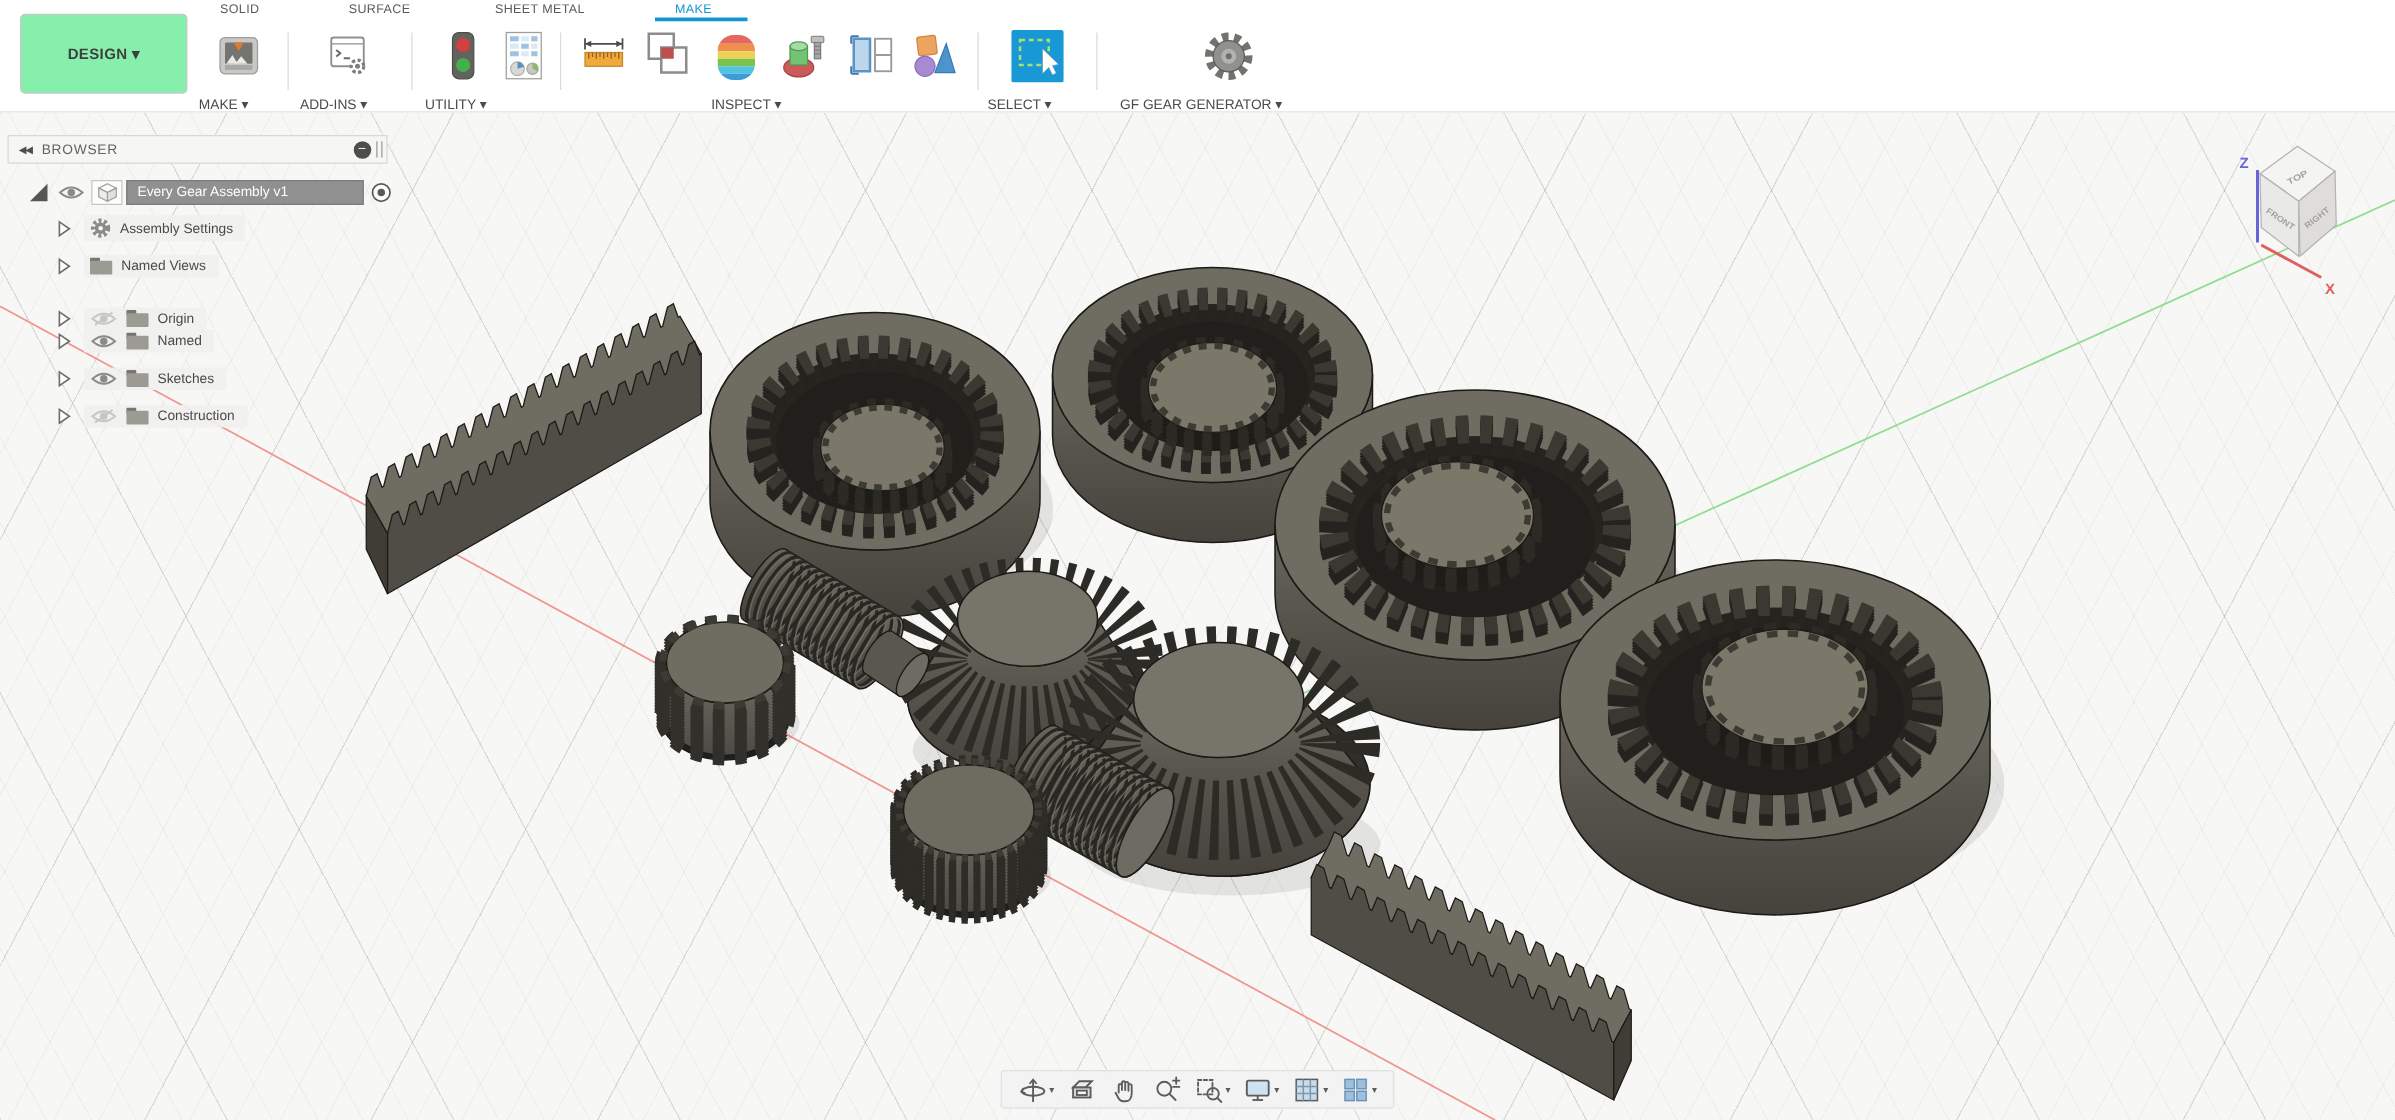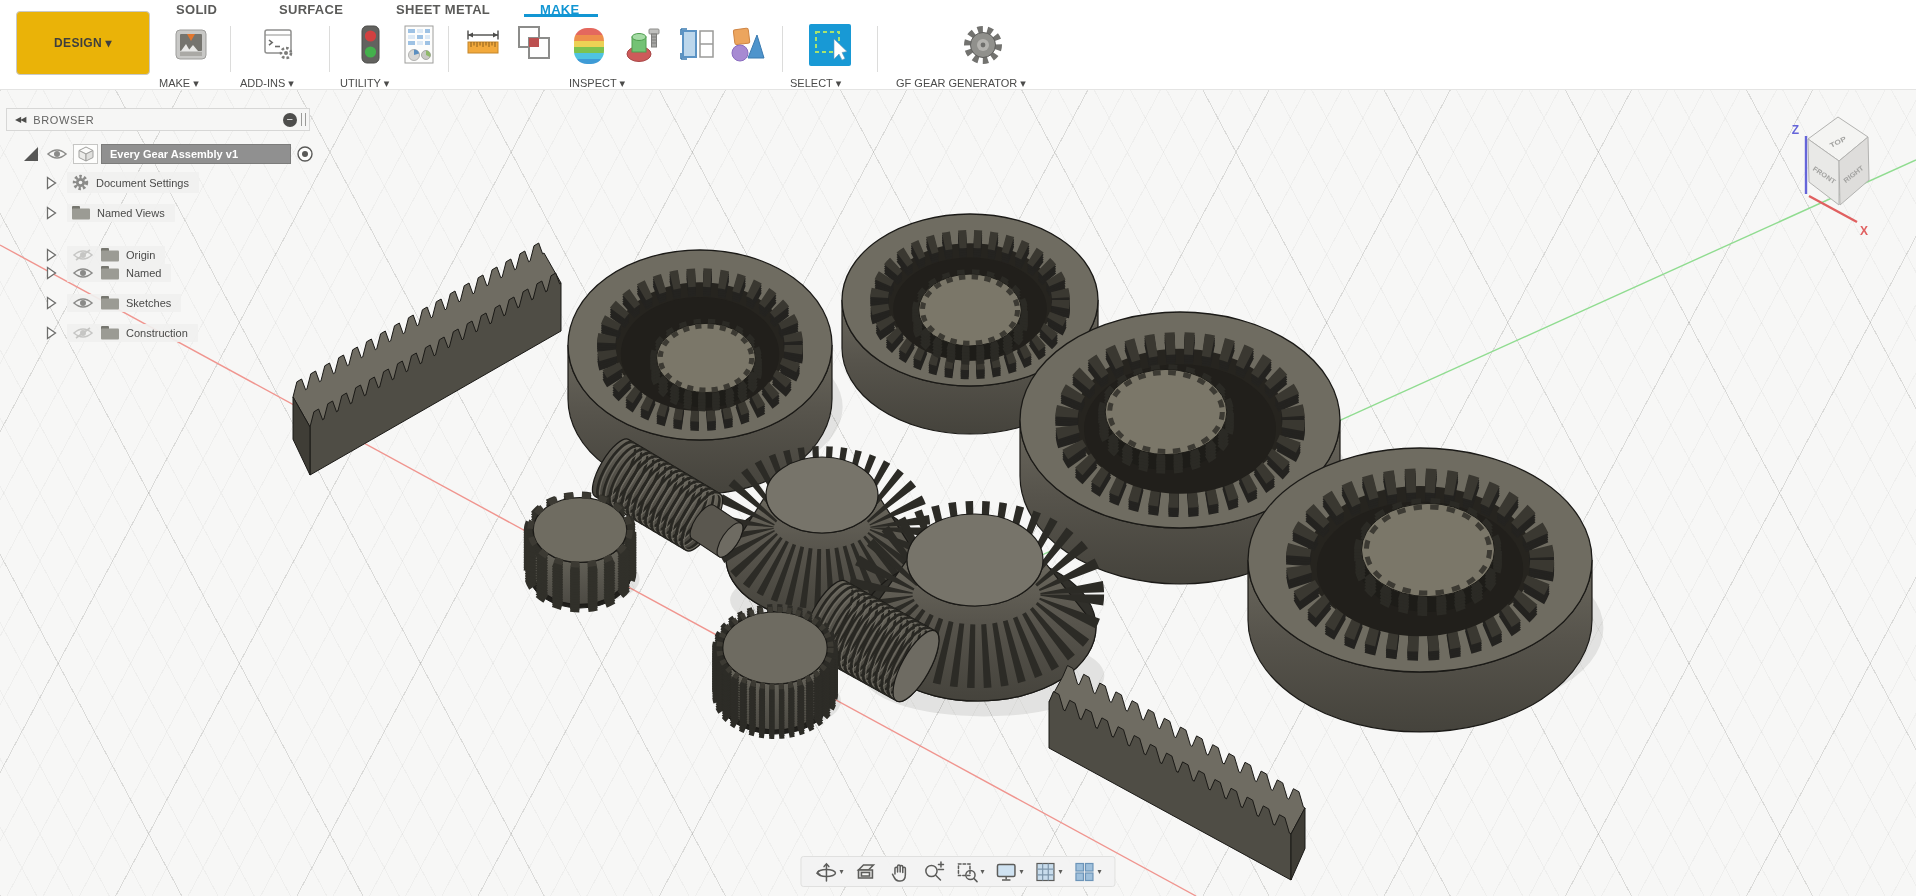--- a/index.html
+++ b/index.html
@@ -1,24 +1,24 @@
 <!DOCTYPE html>
 <html><head>
 <meta charset="utf-8">
 <style>
   *{box-sizing:border-box;margin:0;padding:0}
   html,body{width:1916px;height:896px;overflow:hidden;font-family:"Liberation Sans",sans-serif;background:#fff}
   body{position:relative}
 
   
   .toolbar{position:absolute;top:0;left:0;width:1916px;height:90px;background:#fff;border-bottom:1px solid #e4e4e3;z-index:10}
-  .tab{position:absolute;top:2px;height:15px;font-size:13px;font-weight:bold;color:#5a5a58;letter-spacing:.3px;cursor:default;white-space:nowrap}
+  .tab{position:absolute;top:2px;height:15px;font-size:10px;font-weight:normal;color:#5a5a58;letter-spacing:.3px;cursor:default;white-space:nowrap}
   .tab.active{color:#1296d3}
   .tab-underline{position:absolute;left:524px;top:14px;width:74px;height:3px;background:#1296d3}
-  .design-btn{position:absolute;left:16px;top:11px;width:134px;height:64px;border:1px solid #c9c9c7;border-radius:4px;background:#eab308;display:flex;align-items:center;justify-content:center;font-size:12px;font-weight:bold;color:#3f3f3e;letter-spacing:.3px}
+  .design-btn{position:absolute;left:16px;top:11px;width:134px;height:64px;border:1px solid #c9c9c7;border-radius:4px;background:#86efac;display:flex;align-items:center;justify-content:center;font-size:12px;font-weight:bold;color:#3f3f3e;letter-spacing:.3px}
   .tbicon{position:absolute;top:24px;cursor:pointer}
   .tbicon svg{display:block}
   .grouplabel{position:absolute;top:77px;font-size:11px;color:#4b4b4a;white-space:nowrap}
   .tbsep{position:absolute;top:26px;width:1px;height:46px;background:#dcdcdb}
 
   
   .viewport{position:absolute;top:90px;left:0;width:1916px;height:806px;overflow:hidden;background-color:#f7f7f6;
     background-image:
       repeating-linear-gradient(62deg,  rgba(96,96,92,.14) 0 1px, transparent 1px 160px),
       repeating-linear-gradient(118deg, rgba(96,96,92,.14) 0 1px, transparent 1px 160px),
@@ -32,21 +32,21 @@
   .comments-header{top:771px}
   .panel-title{flex:1;color:#636362}
   .hd-icn{width:14px;height:14px;border-radius:50%;background:#4e4e4c;color:#f6f6f5;font-size:11px;line-height:13px;text-align:center;margin-right:4px;cursor:pointer;flex:0 0 auto}
   .grip{width:5px;height:13px;border-left:1px solid #9a9a98;border-right:1px solid #9a9a98;margin-right:3px;cursor:pointer}
   .collapse-arrows{font-size:8px;color:#4e4e4c;margin:0 8px 0 8px;cursor:pointer;letter-spacing:-1px}
   .comments-header .panel-title{padding-left:22px}
 
   .tree{position:absolute;left:0;top:0;width:330px;z-index:4;font-size:11px;color:#4a4a49}
   .trow{position:absolute;height:21px;display:flex;align-items:center}
   .pill{display:flex;align-items:center;background:rgba(240,240,239,.92);padding:2px 10px 2px 5px;border-radius:1px;gap:7px;cursor:pointer}
-  .root-pill{background:#909090;border:1px solid #7c7c7b;color:#fff;font-weight:bold;width:190px;padding:2px 8px;height:20px;display:flex;align-items:center;cursor:pointer}
+  .root-pill{background:#909090;border:1px solid #7c7c7b;color:#fff;font-weight:normal;width:190px;padding:2px 8px;height:20px;display:flex;align-items:center;cursor:pointer}
   .exp{cursor:pointer;flex:0 0 auto}
   .cube-badge{width:25px;height:20px;background:#fdfdfc;border:1px solid #c6c6c4;display:flex;align-items:center;justify-content:center;margin:0 3px;cursor:pointer}
 
   
   .navbar{position:absolute;left:50%;transform:translateX(-50%);top:766px;height:31px;background:rgba(243,243,242,.96);border:1px solid #e0e0df;border-radius:3px;display:flex;align-items:center;padding:0 10px;gap:4px;z-index:5}
   .nav-btn{display:flex;align-items:center;padding:2px 3px;cursor:pointer;border-radius:2px}
   .caret{font-size:8px;color:#5c5c5a;margin-left:1px}
 </style>
 </head>
 <body>
@@ -489,21 +489,21 @@
     <div class="trow" style="top:82px;left:46px">
       <svg class="exp" width="11" height="14">
           <polygon points="1.5,1.5 9.5,7 1.5,12.5" fill="#fdfdfc" stroke="#6e6e6c" stroke-width="1.3"></polygon>
         </svg>
       <span class="pill" style="margin-left:10px">
         <svg width="17" height="17" viewBox="0 0 17 17">
           <circle cx="8.5" cy="8.5" r="6" fill="none" stroke="#8b8b89" stroke-width="3.4" stroke-dasharray="2.4 2"></circle>
           <circle cx="8.5" cy="8.5" r="4.6" fill="#8b8b89"></circle>
             <circle cx="8.5" cy="8.5" r="1.8" fill="#f4f4f3"></circle>
         </svg>
-        <span>Document Settings</span>
+        <span>Assembly Settings</span>
       </span>
     </div>
     <div class="trow" style="top:112px;left:46px">
       <svg class="exp" width="11" height="14">
           <polygon points="1.5,1.5 9.5,7 1.5,12.5" fill="#fdfdfc" stroke="#6e6e6c" stroke-width="1.3"></polygon>
         </svg>
       <span class="pill" style="margin-left:10px">
         <svg width="18" height="14" viewBox="0 0 18 14">
           <rect x="0" y="0" width="8" height="5" rx="1" fill="#76766f"></rect>
             <rect x="0" y="2.5" width="18" height="11" rx="1" fill="#9b9b94"></rect>

